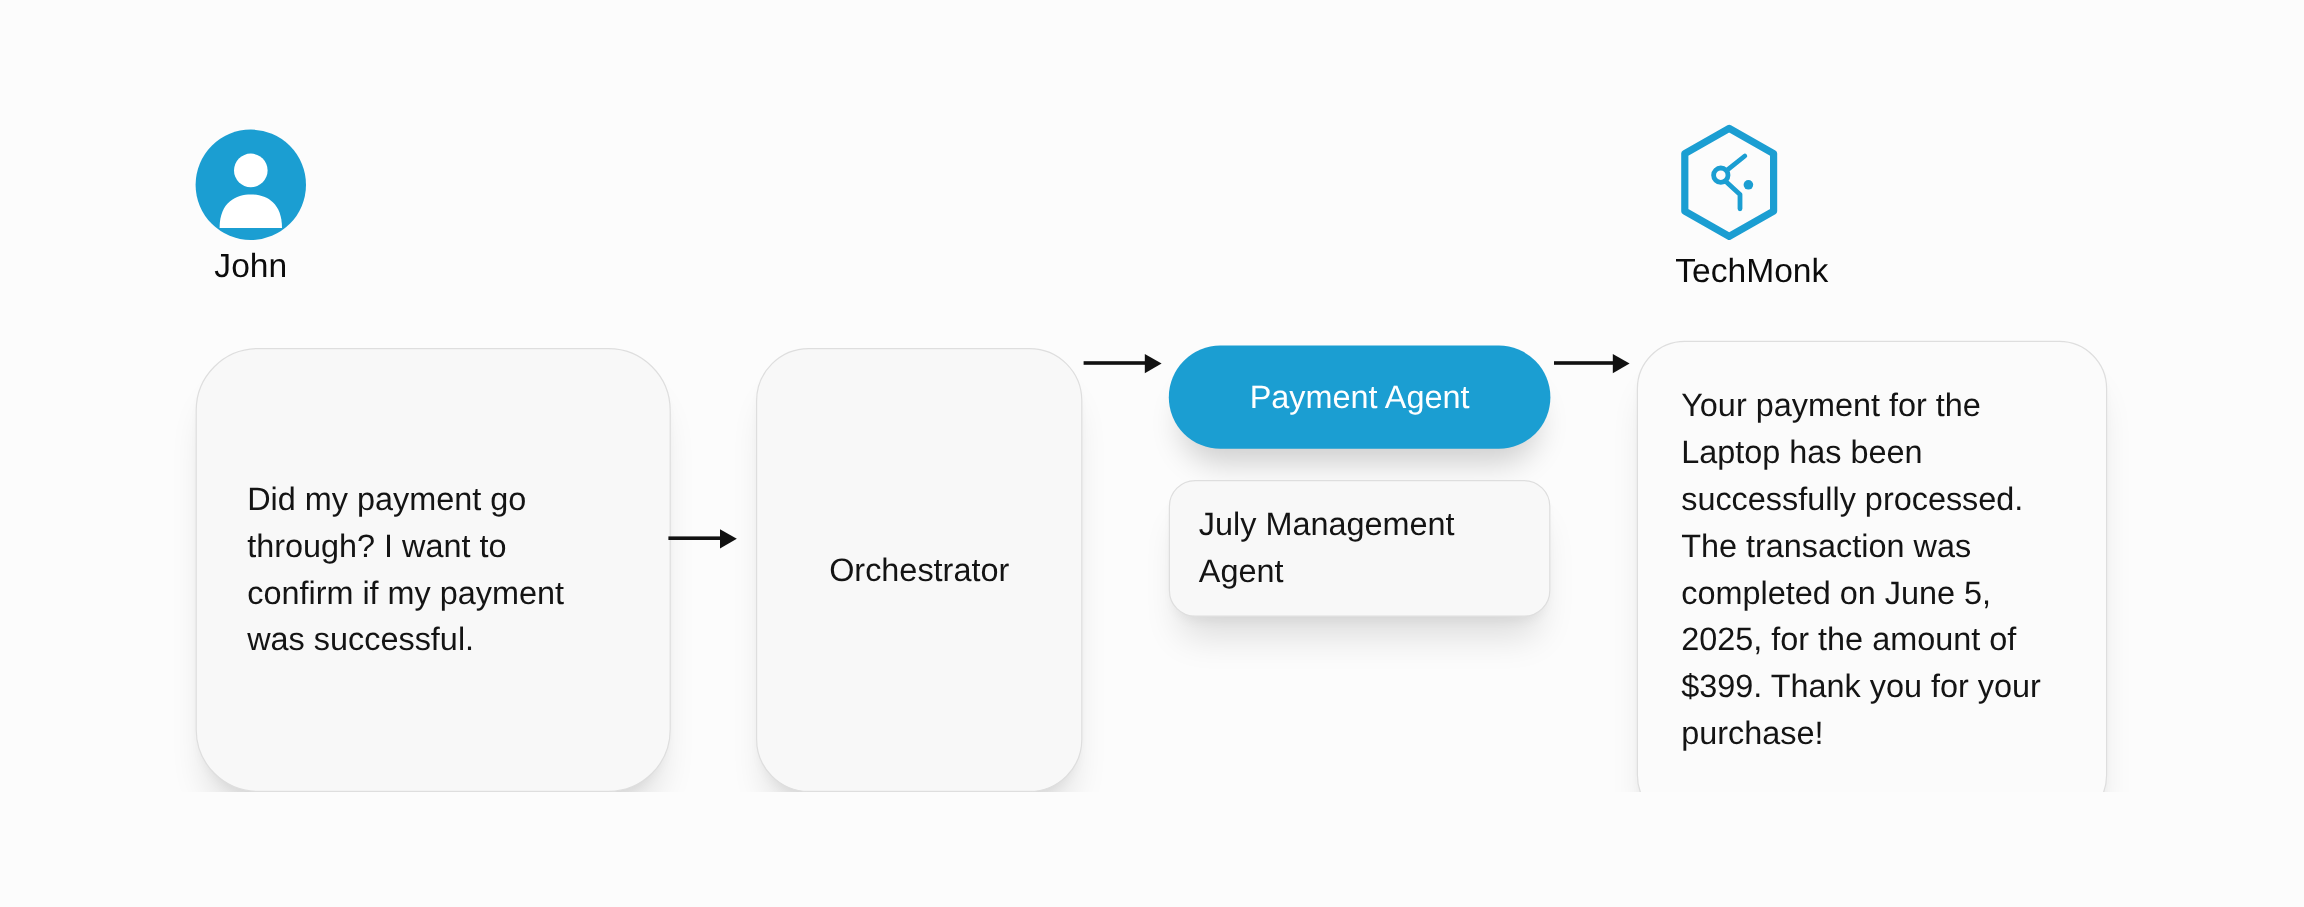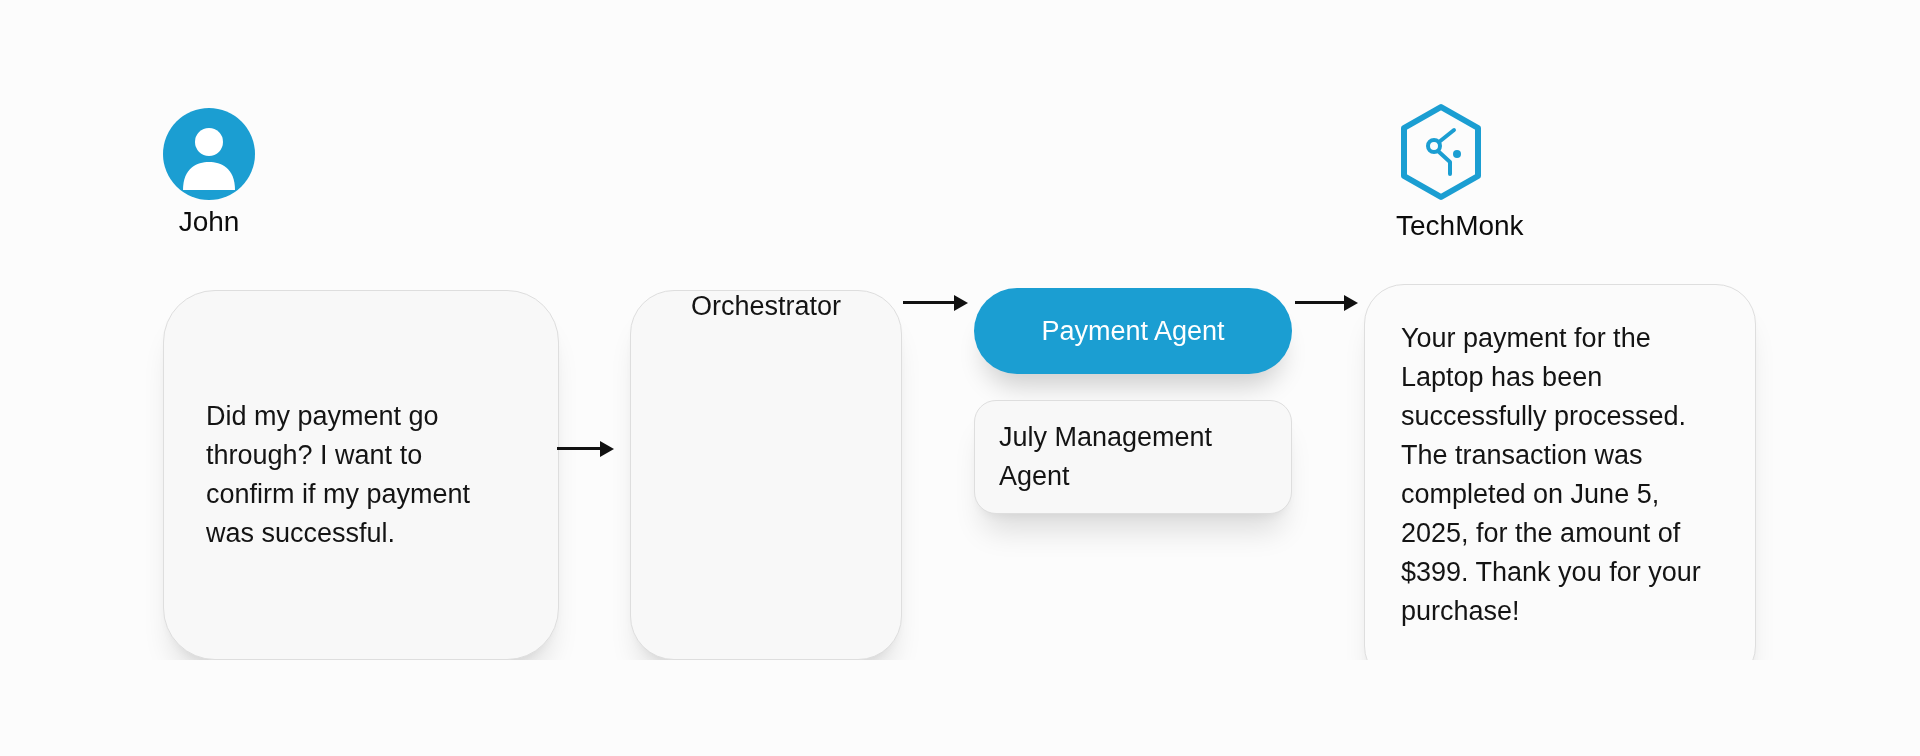--- a/index.html
+++ b/index.html
@@ -32,21 +32,21 @@
     border-radius: 52px;
     display: flex; align-items: center;
     padding: 16px 42px;
     font-size: 27px; line-height: 39px;
   }
 
   .orchestrator {
     left: 630px; top: 262px;
     width: 272px; height: 370px;
     border-radius: 44px;
-    display: flex; align-items: flex-start; justify-content: center;
+    display: flex; align-items: center; justify-content: center;
     font-size: 27px;
   }
 
   .agent-pill {
     left: 974px; top: 260px;
     width: 318px; height: 86px;
     border-radius: 43px;
     background: #1b9ed2;
     border: none;
     color: #ffffff;

